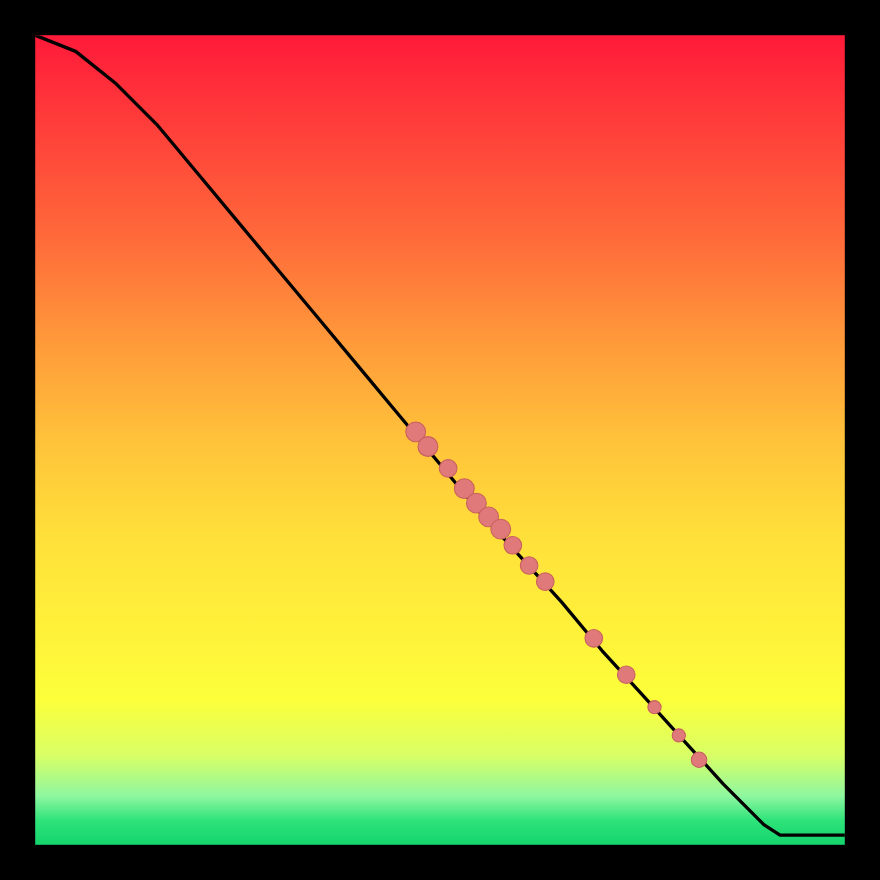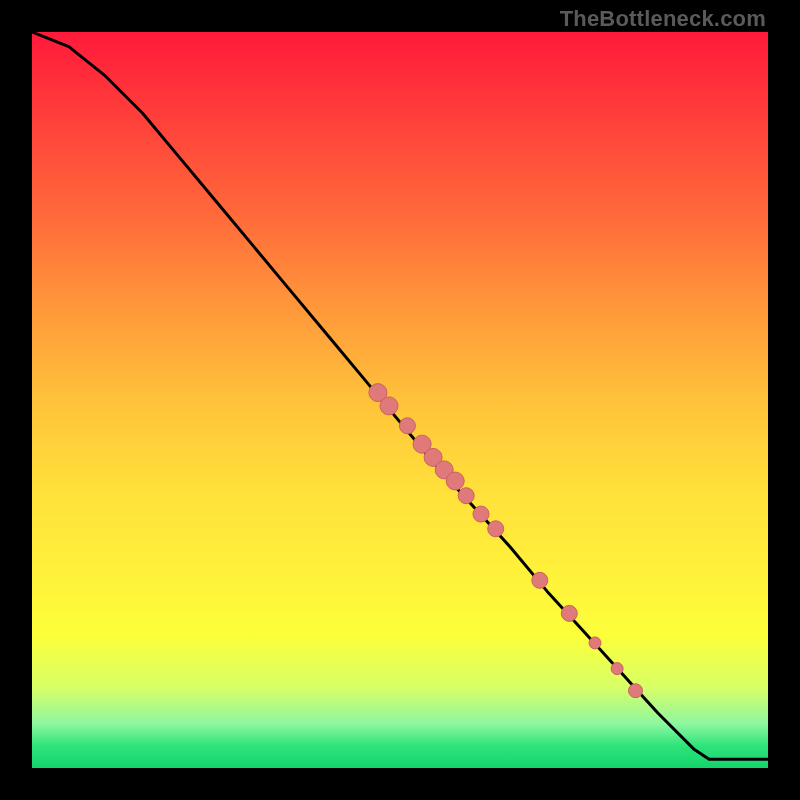--- a/index.html
+++ b/index.html
@@ -47,21 +47,20 @@
     left: 0;
     top: 0;
     width: 736px;
     height: 736px;
   }
 </style>
 </head>
 <body>
 <div class="frame">
 
-  <div class="attribution">TheBottleneck.com</div>
 
   <div class="plot-area">
     <svg class="overlay" viewBox="0 0 736 736">
       <g id="curve-group">
           <path d="M 0.0 0.0 L 36.8 14.7 L 73.6 44.2 L 110.4 81.0 L 147.2 125.1 L 184.0 169.3 L 220.8 213.4 L 257.6 257.6 L 294.4 301.8 L 331.2 345.9 L 368.0 390.1 L 404.8 434.2 L 441.6 474.7 L 478.4 515.2 L 515.2 559.4 L 552.0 599.8 L 588.8 640.3 L 625.6 680.8 L 662.4 717.6 L 677.1 727.2 L 699.2 727.2 L 736.0 727.2" fill="none" stroke="#000000" stroke-width="3" stroke-linejoin="round" stroke-linecap="round"></path>
         </g>
       <g id="points-group">
           <circle cx="345.9" cy="360.6" r="9" fill="#e07a7a" stroke="#c96060" stroke-width="1"></circle>
           <circle cx="357.0" cy="373.9" r="9" fill="#e07a7a" stroke="#c96060" stroke-width="1"></circle>
           <circle cx="375.4" cy="393.8" r="8" fill="#e07a7a" stroke="#c96060" stroke-width="1"></circle>

